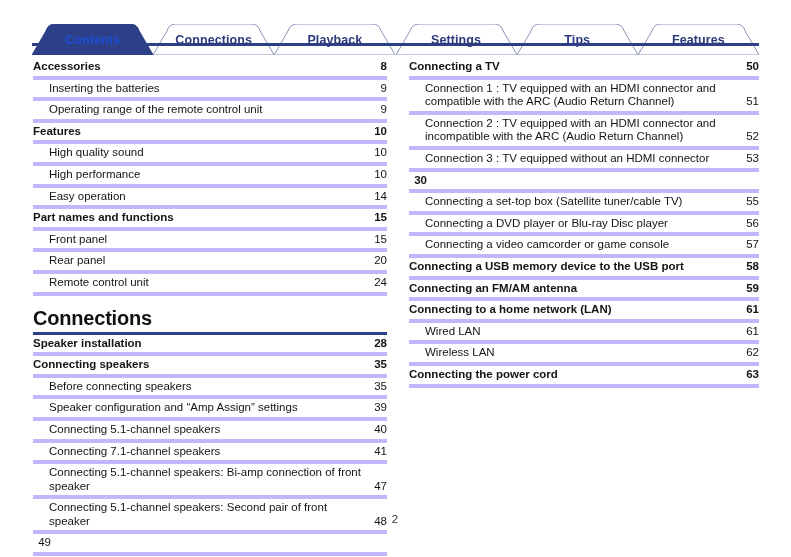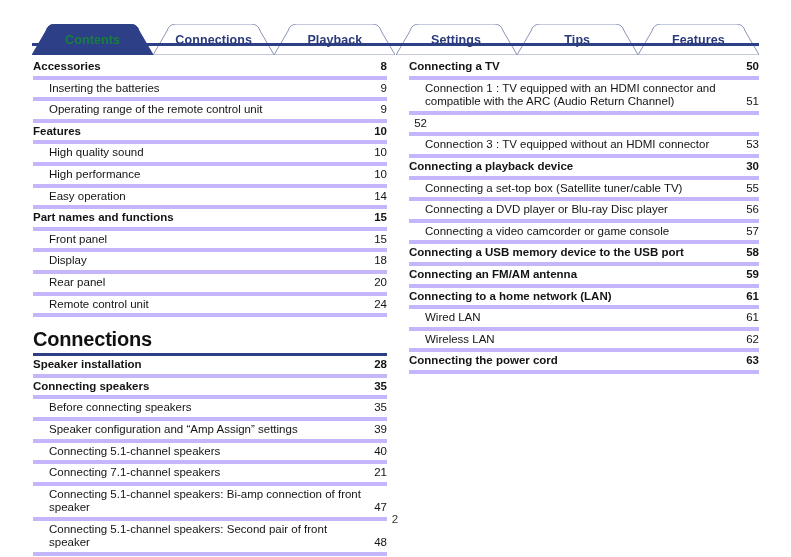--- a/index.html
+++ b/index.html
@@ -57,21 +57,21 @@
     left: 0; top: 0;
     width: 100%;
     height: 100%;
   }
   .tab .tab-label {
     position: relative;
     z-index: 2;
     white-space: nowrap;
   }
   .tab-inactive .tab-label { color: #2b3a7a; }
-  .tab-active .tab-label { color: #15803d; }
+  .tab-active .tab-label { color: #1d4ed8; }
 
   
   .col {
     position: absolute;
     top: 58px;
   }
   .col-left  { left: 33px;  width: 354px; }
   .col-right { left: 409px; width: 350px; }
 
   .toc-row {
@@ -216,24 +216,20 @@
     </div>
     <div class="toc-row lvl1">
       <div class="toc-title">Part names and functions</div>
       <div class="toc-page">15</div>
     </div>
     <div class="toc-row lvl2">
       <div class="toc-title">Front panel</div>
       <div class="toc-page">15</div>
     </div>
     <div class="toc-row lvl2">
-      <div class="toc-title">Display</div>
-      <div class="toc-page">18</div>
-    </div>
-    <div class="toc-row lvl2">
       <div class="toc-title">Rear panel</div>
       <div class="toc-page">20</div>
     </div>
     <div class="toc-row lvl2">
       <div class="toc-title">Remote control unit</div>
       <div class="toc-page">24</div>
     </div>
     <div class="section-head">
       <div class="section-head-text">Connections</div>
       <div class="section-head-rule"></div>
@@ -253,21 +249,21 @@
     <div class="toc-row lvl2">
       <div class="toc-title">Speaker configuration and “Amp Assign” settings</div>
       <div class="toc-page">39</div>
     </div>
     <div class="toc-row lvl2">
       <div class="toc-title">Connecting 5.1-channel speakers</div>
       <div class="toc-page">40</div>
     </div>
     <div class="toc-row lvl2">
       <div class="toc-title">Connecting 7.1-channel speakers</div>
-      <div class="toc-page">21</div>
+      <div class="toc-page">41</div>
     </div>
     <div class="toc-row lvl2">
       <div class="toc-title">Connecting 5.1-channel speakers: Bi-amp connection of front speaker</div>
       <div class="toc-page">47</div>
     </div>
     <div class="toc-row lvl2">
       <div class="toc-title">Connecting 5.1-channel speakers: Second pair of front speaker</div>
       <div class="toc-page">48</div>
     </div>
     <div class="toc-row lvl2">
@@ -278,28 +274,28 @@
 <div class="col col-right" id="col-right">
     <div class="toc-row lvl1">
       <div class="toc-title">Connecting a TV</div>
       <div class="toc-page">50</div>
     </div>
     <div class="toc-row lvl2">
       <div class="toc-title">Connection 1 : TV equipped with an HDMI connector and compatible with the ARC (Audio Return Channel)</div>
       <div class="toc-page">51</div>
     </div>
     <div class="toc-row lvl2">
+      <div class="toc-title">Connection 2 : TV equipped with an HDMI connector and incompatible with the ARC (Audio Return Channel)</div>
       <div class="toc-page">52</div>
     </div>
     <div class="toc-row lvl2">
       <div class="toc-title">Connection 3 : TV equipped without an HDMI connector</div>
       <div class="toc-page">53</div>
     </div>
     <div class="toc-row lvl1">
-      <div class="toc-title">Connecting a playback device</div>
       <div class="toc-page">30</div>
     </div>
     <div class="toc-row lvl2">
       <div class="toc-title">Connecting a set-top box (Satellite tuner/cable TV)</div>
       <div class="toc-page">55</div>
     </div>
     <div class="toc-row lvl2">
       <div class="toc-title">Connecting a DVD player or Blu-ray Disc player</div>
       <div class="toc-page">56</div>
     </div>

